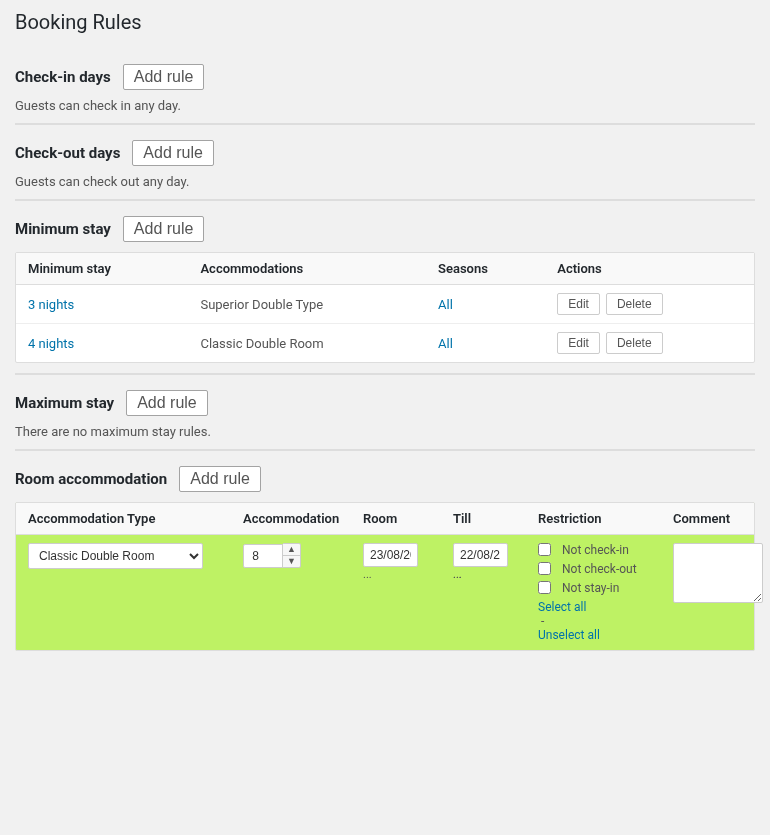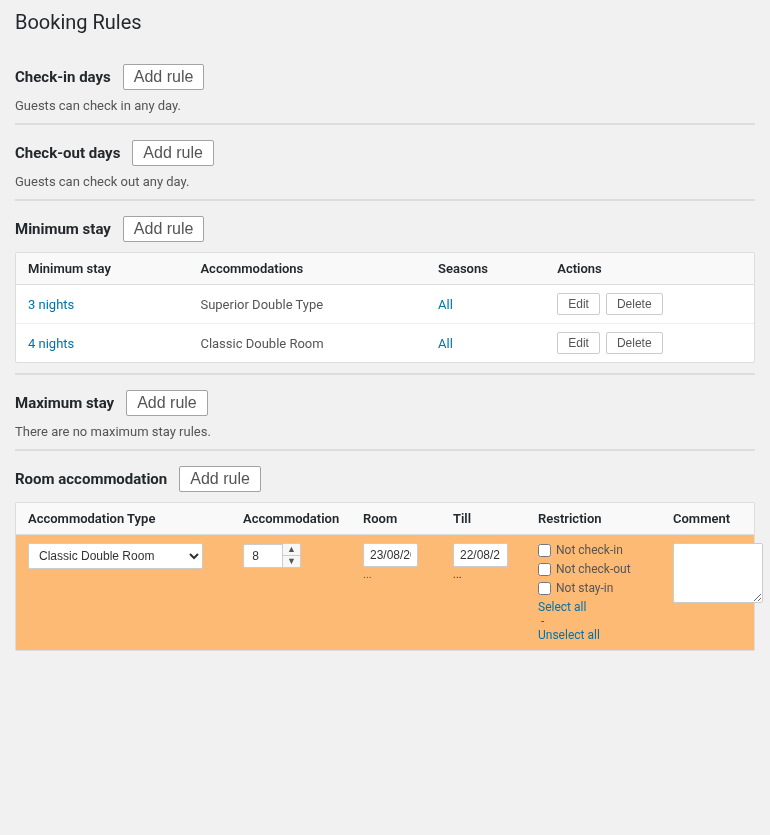--- a/index.html
+++ b/index.html
@@ -105,21 +105,21 @@
       background: #fff;
       border: 1px solid #ccc;
       color: #555;
       padding: 3px 10px;
       font-size: 12px;
       cursor: pointer;
       border-radius: 2px;
     }
     
     .block-table-container {
-      background: #fdba74;
+      background: #bef264;
       border: 1px solid #ddd;
       margin-top: 10px;
       border-radius: 2px;
       overflow: visible;
     }
     .block-table-header {
       display: grid;
       grid-template-columns: 215px 120px 90px 85px 135px 100px;
       background: #f9f9f9;
       border-bottom: 1px solid #ddd;
@@ -207,22 +207,22 @@
       font-size: 11px;
       color: #555;
     }
     .restriction-cell {
       display: flex;
       flex-direction: column;
       gap: 5px;
     }
     .checkbox-row {
       display: flex;
-      align-items: flex-end;
-      gap: 5px;
+      align-items: flex-start;
+      gap: 11px;
       font-size: 12px;
       color: #555;
     }
     .checkbox-row input[type="checkbox"] {
       width: 13px;
       height: 13px;
       cursor: pointer;
     }
     .link-row {
       display: flex;

